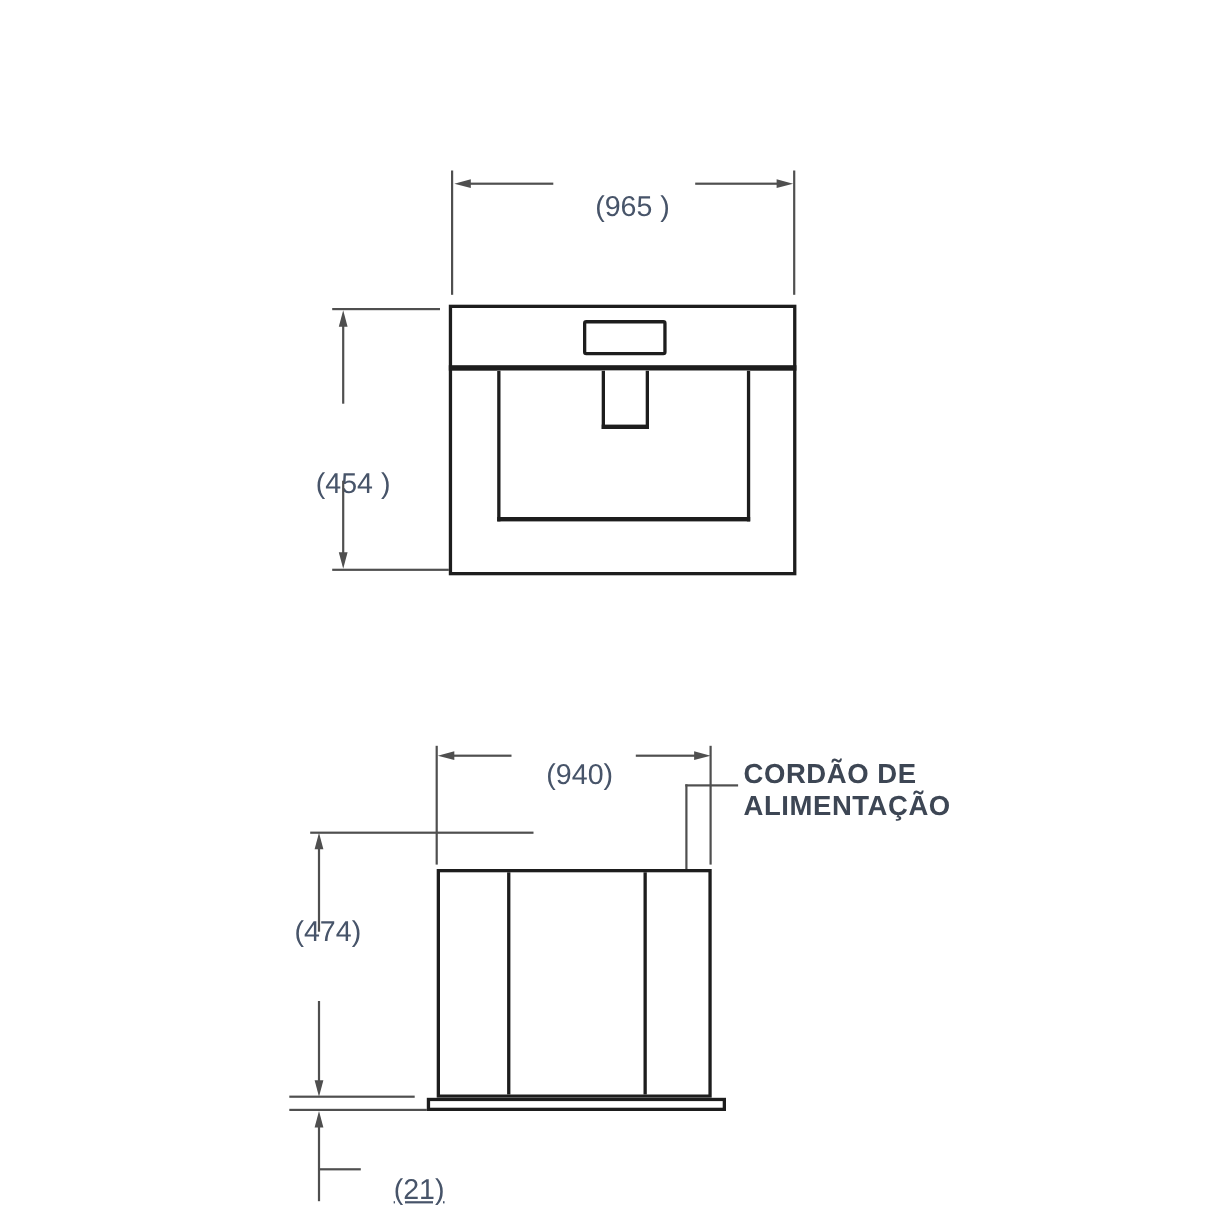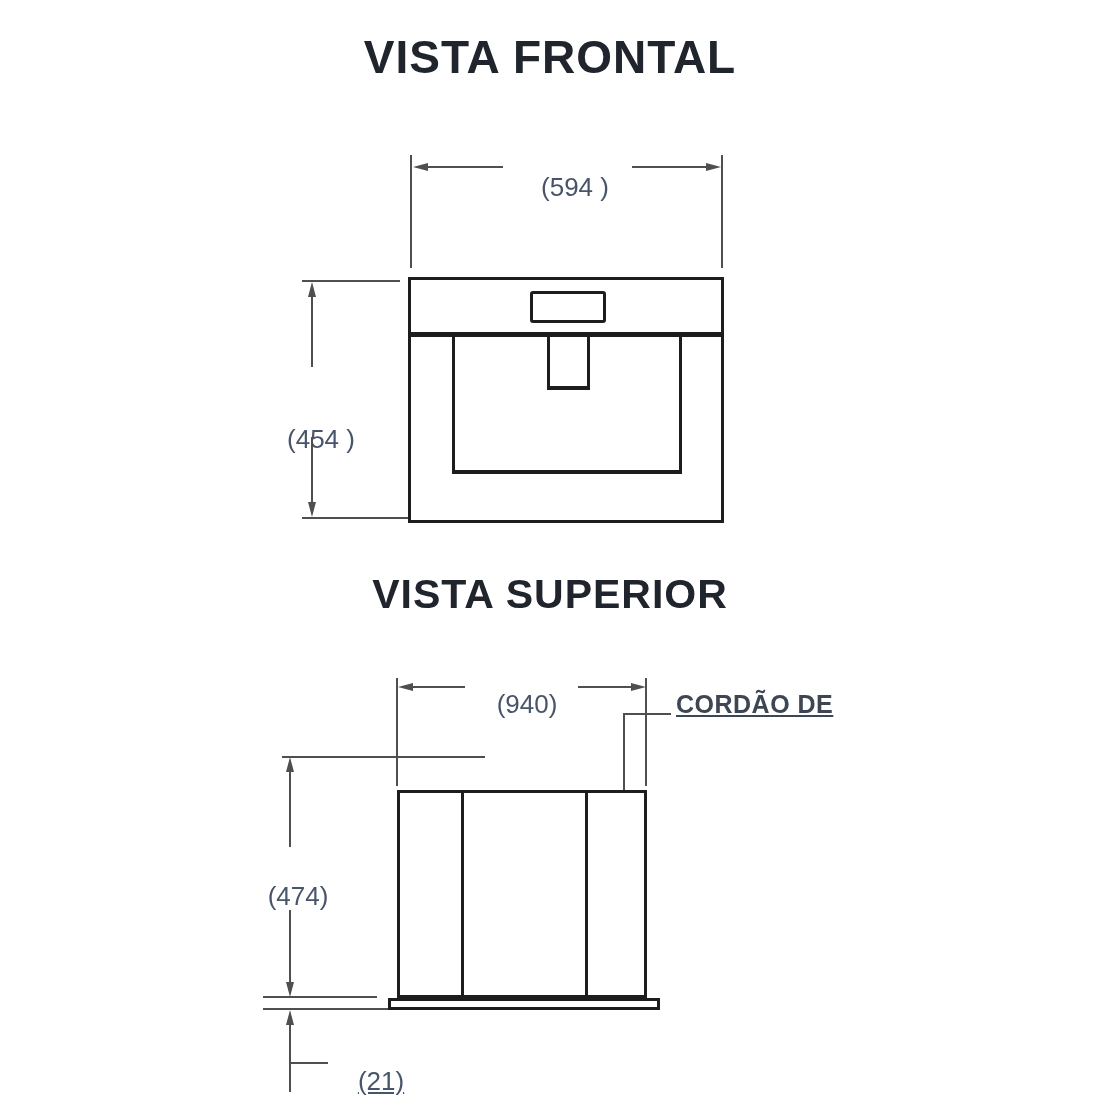--- a/index.html
+++ b/index.html
@@ -39,27 +39,26 @@
   .cord-label{
     position:absolute;font-size:25px;line-height:29px;font-weight:bold;
     color:var(--labeltext);letter-spacing:0.5px;white-space:nowrap;
   }
 </style>
 </head>
 <body>
 
 <div class="sheet">
 
-  <div class="view-title" style="top:30px;font-size:46px;">VISTA FRONTAL</div>
 
   <div class="dln" style="left:410px;top:155px;width:2px;height:113px;"></div>
   <div class="dln" style="left:721px;top:155px;width:2px;height:113px;"></div>
   <div class="arr arr-left" style="left:413px;top:163px;"></div>
   <div class="dln" style="left:426px;top:166px;width:77px;height:2px;"></div>
-  <div class="dim-label" style="left:515px;top:172px;">(594 )</div>
+  <div class="dim-label" style="left:515px;top:172px;">(965 )</div>
   <div class="dln" style="left:632px;top:166px;width:76px;height:2px;"></div>
   <div class="arr arr-right" style="left:706px;top:163px;"></div>
 
   <div class="dln" style="left:302px;top:280px;width:98px;height:2px;"></div>
   <div class="dln" style="left:302px;top:517px;width:109px;height:2px;"></div>
   <div class="arr arr-up" style="left:308px;top:282px;"></div>
   <div class="dln" style="left:311px;top:295px;width:2px;height:72px;"></div>
   <div class="dim-label" style="left:261px;top:424px;">(454 )</div>
   <div class="dln" style="left:311px;top:437px;width:2px;height:67px;"></div>
   <div class="arr arr-down" style="left:308px;top:502px;"></div>
@@ -67,40 +66,40 @@
   <div class="obj-box" style="left:408px;top:277px;width:310px;height:240px;"></div>
 
   <div class="obj" style="left:408px;top:332px;width:316px;height:5px;"></div>
 
   <div class="obj-box" style="left:530px;top:291px;width:70px;height:26px;border-radius:3px;"></div>
 
   <div class="abs" style="left:452px;top:337px;width:224px;height:133px;border:3px solid var(--outline);border-top:none;border-bottom-width:4px;background:var(--paper);"></div>
 
   <div class="abs" style="left:547px;top:337px;width:37px;height:49px;border:3px solid var(--outline);border-top:none;border-bottom-width:4px;background:var(--paper);"></div>
 
-  <div class="view-title" style="top:571px;font-size:41px;">VISTA SUPERIOR</div>
 
   <div class="dln" style="left:396px;top:678px;width:2px;height:108px;"></div>
   <div class="dln" style="left:645px;top:678px;width:2px;height:108px;"></div>
   <div class="arr arr-left" style="left:398px;top:683px;"></div>
   <div class="dln" style="left:411px;top:686px;width:54px;height:2px;"></div>
   <div class="dim-label" style="left:467px;top:689px;">(940)</div>
   <div class="dln" style="left:578px;top:686px;width:54px;height:2px;"></div>
   <div class="arr arr-right" style="left:631px;top:683px;"></div>
 
   <div class="dln" style="left:623px;top:713px;width:48px;height:2px;"></div>
   <div class="dln" style="left:623px;top:713px;width:2px;height:77px;"></div>
-  <div class="cord-label" style="left:676px;top:690px;text-decoration:underline;">
+  <div class="cord-label" style="left:676px;top:690px;">
     <div>CORDÃO DE</div>
+    <div>ALIMENTAÇÃO</div>
   </div>
 
   <div class="dln" style="left:282px;top:756px;width:203px;height:2px;"></div>
   <div class="arr arr-up" style="left:286px;top:757px;"></div>
   <div class="dln" style="left:289px;top:770px;width:2px;height:77px;"></div>
-  <div class="dim-label" style="left:238px;top:881px;">(474)</div>
+  <div class="dim-label" style="left:238px;top:831px;">(474)</div>
   <div class="dln" style="left:289px;top:910px;width:2px;height:74px;"></div>
   <div class="arr arr-down" style="left:286px;top:982px;"></div>
   <div class="dln" style="left:263px;top:996px;width:114px;height:2px;"></div>
   <div class="dln" style="left:263px;top:1008px;width:149px;height:2px;"></div>
 
   <div class="arr arr-up" style="left:286px;top:1010px;"></div>
   <div class="dln" style="left:289px;top:1023px;width:2px;height:69px;"></div>
   <div class="dln" style="left:290px;top:1062px;width:38px;height:2px;"></div>
   <div class="dim-label" style="left:321px;top:1066px;text-decoration:underline;">(21)</div>
 

